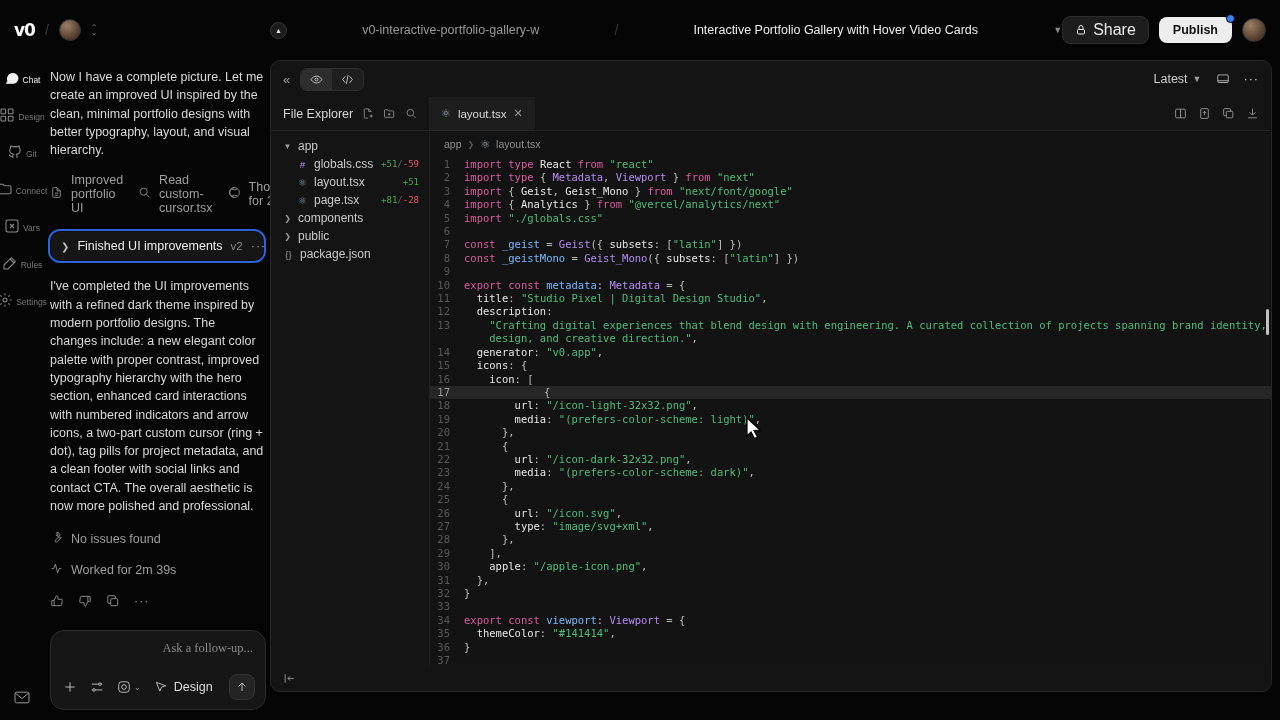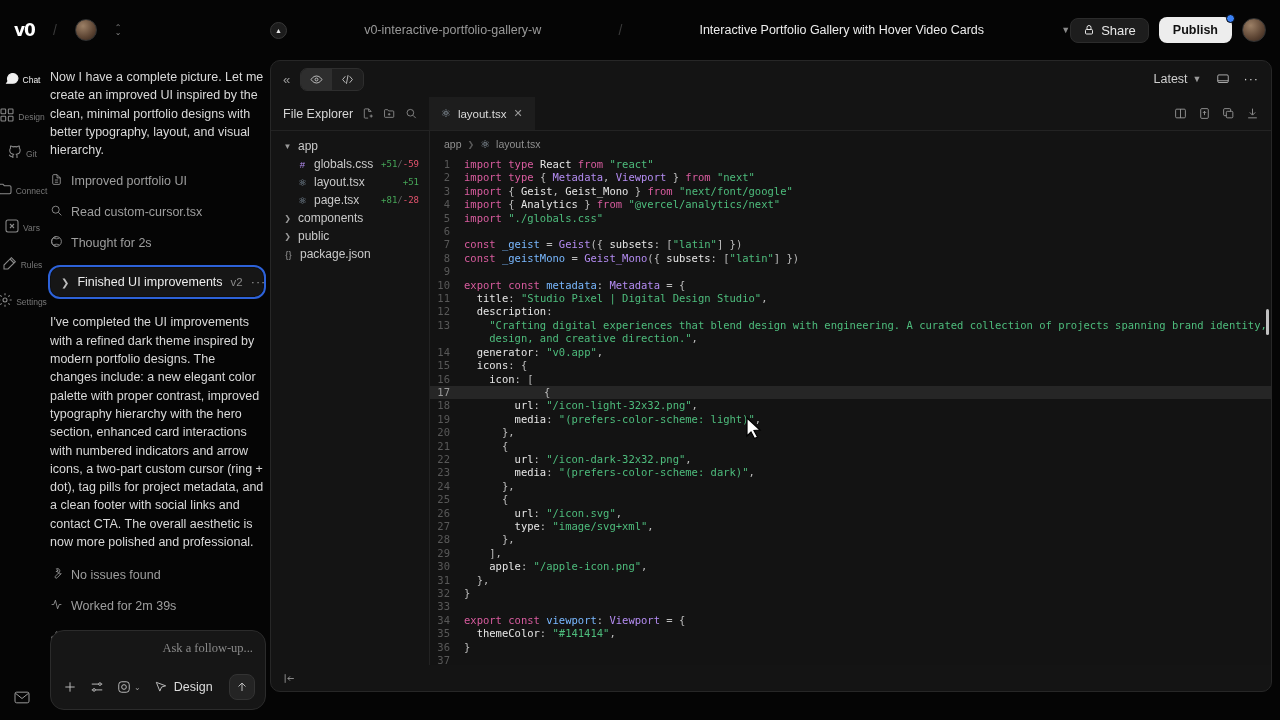--- a/index.html
+++ b/index.html
@@ -1,50 +1,50 @@
 <!DOCTYPE html>
 <html><head>
 <meta charset="utf-8">
 <style>
   * { margin:0; padding:0; box-sizing:border-box; }
   html,body { width:1280px; height:720px; overflow:hidden; background:#000; font-family:"Liberation Sans", sans-serif; }
   .app { position:relative; width:1280px; height:720px; background:#050505; color:#e6e6e6; }
 
   
   .topbar { position:absolute; top:0; left:0; right:0; height:60px; display:flex; align-items:center; padding:0 14px; }
-  .tb-left { display:flex; align-items:center; gap:18px; width:256px; }
+  .tb-left { display:flex; align-items:center; gap:10px; width:256px; }
   .v0-logo { font-weight:bold; font-size:17px; letter-spacing:-1px; color:#fff; font-family:"DejaVu Sans", sans-serif; }
   .tb-slash { color:#3a3a3a; font-size:14px; }
   .avatar { width:22px; height:22px; border-radius:50%; background:radial-gradient(circle at 35% 30%, #9c8066, #5c4433 60%, #2e2019); border:1px solid #333; }
   .sorter { display:flex; flex-direction:column; align-items:center; color:#8a8a8a; line-height:5px; font-size:8px; cursor:pointer; }
   .tb-center { flex:1; display:flex; align-items:center; justify-content:space-between; gap:8px; font-size:12.5px; }
   .proj-avatar { width:17px; height:17px; border-radius:50%; background:#1c1c1c; border:1px solid #383838; display:flex; align-items:center; justify-content:center; color:#e8e8e8; font-size:7px; }
   .proj-name { color:#9a9a9a; }
   .chat-title { color:#ededed; }
   .tb-center .chev { color:#8a8a8a; font-size:9px; }
   .tb-right { display:flex; align-items:center; gap:10px; }
-  .btn-share { display:flex; align-items:center; gap:6px; background:#1d1d1d; border:1px solid #2c2c2c; color:#e8e8e8; font-size:13px; padding:4px 12px; border-radius:8px; cursor:pointer;justify-content:center; }
+  .btn-share { display:flex; align-items:center; gap:6px; background:#1d1d1d; border:1px solid #2c2c2c; color:#e8e8e8; font-size:16px; padding:4px 12px; border-radius:8px; cursor:pointer;justify-content:center; }
   .btn-publish { position:relative; background:#ededed; color:#111; font-size:12.5px; font-weight:600; padding:6px 14px; border-radius:8px; border:none; cursor:pointer; }
   .pub-dot { position:absolute; top:-3px; right:-3px; width:9px; height:9px; border-radius:50%; background:#3b82f6; border:1.5px solid #000; }
   .tb-right .avatar { width:24px; height:24px; }
 
   
   .rail { position:absolute; top:60px; left:0; width:44px; bottom:0; display:flex; flex-direction:column; align-items:center; gap:17px; padding-top:10px; }
   .rail-item { display:flex; flex-direction:row; align-items:center; gap:3px; cursor:pointer; color:#777; }
   .rail-item svg { width:16px; height:16px; stroke:#8a8a8a; fill:none; stroke-width:1.6; }
   .rail-item.active { color:#f0f0f0; }
   .rail-item.active svg { stroke:#f0f0f0; fill:#f0f0f0; }
   .rail-label { font-size:8.5px; }
   .rail-mail { position:absolute; bottom:12px; left:14px; cursor:pointer; }
   .rail-mail svg { width:16px; height:13px; stroke:#9a9a9a; fill:none; stroke-width:1.5; }
 
   
   .chat { position:absolute; top:60px; left:44px; width:226px; bottom:0; padding:8px 6px 0 6px; font-size:12.5px; }
   .chat-msg { color:#d9d9d9; line-height:18.3px; margin-bottom:14px; }
-  .chat-actions { display:flex; flex-direction:column; gap:15px; margin-bottom:16px; }
+  .chat-actions { display:flex; gap:15px; margin-bottom:16px; }
   .chat-action { display:flex; align-items:center; gap:8px; color:#9f9f9f; cursor:pointer; }
   .chat-action svg { width:13px; height:13px; stroke:#9f9f9f; fill:none; stroke-width:1.5; flex:0 0 auto; }
   .finished-box { display:flex; align-items:center; gap:8px; background:#161616; border:1px solid #101010; outline:2px solid #2d62d9; border-radius:10px; padding:7px 10px; margin-bottom:16px; cursor:pointer; }
   .finished-box .fchev { color:#bdbdbd; font-size:10px; }
   .finished-label { color:#ececec; flex:1; white-space:nowrap; }
   .finished-ver { color:#8a8a8a; font-size:11.5px; }
   .finished-more { color:#9a9a9a; letter-spacing:1px; }
   .chat-status { display:flex; flex-direction:column; gap:15px; margin-top:16px; }
   .feedback { display:flex; align-items:center; gap:14px; margin-top:14px; color:#9a9a9a; }
   .feedback svg { width:14px; height:14px; stroke:#9a9a9a; fill:none; stroke-width:1.5; cursor:pointer; }

